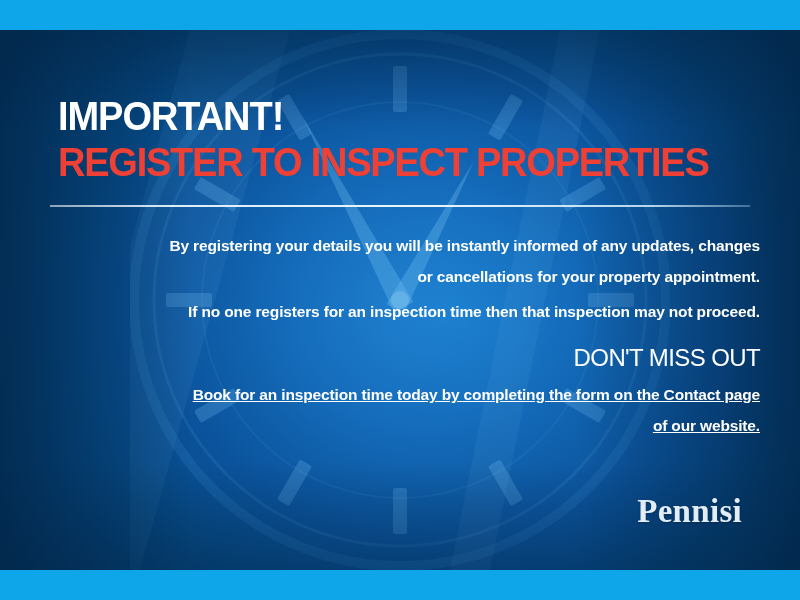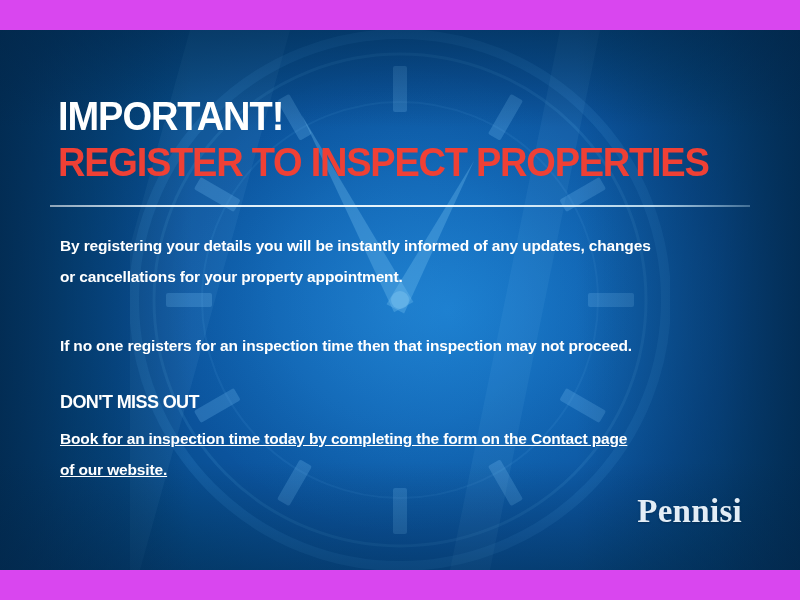--- a/index.html
+++ b/index.html
@@ -8,21 +8,21 @@
     width: 800px;
     height: 600px;
     background: #ffffff;
     overflow: hidden;
   }
 
   #poster {
     position: relative;
     width: 800px;
     height: 600px;
-    background: #d946ef;
+    background: #0ea5e9;
     font-family: "Liberation Sans", sans-serif;
   }
 
   
   .banner {
     position: absolute;
     left: 0;
     top: 30px;
     width: 800px;
     height: 540px;
@@ -112,35 +112,36 @@
         rgba(210,235,248,0.85) 86%,
         rgba(180,215,238,0.35) 100%);
   }
 
   .body-text {
     position: absolute;
     left: 60px;
     top: 200px;
     width: 700px;
     color: #ffffff;
+    text-align: right;
   }
   .para {
     font-size: 15.5px;
     line-height: 31px;
     font-weight: 600;
     letter-spacing: -0.15px;
     white-space: pre-line;
   }
-  .para.gap { margin-top: 38px; }
+  .para.gap { margin-top: 4px; }
 
   .subhead {
-    margin-top: 26px;
-    font-size: 18px;
+    margin-top: 16px;
+    font-size: 24px;
     line-height: 30px;
-    font-weight: 700;
+    font-weight: 400;
     letter-spacing: -0.6px;
     color: #ffffff;
   }
   .para.after-sub { margin-top: 6px; text-decoration: underline; }
 
   .logo {
     position: absolute;
     right: 58px;
     bottom: 42px;
     font-family: "Liberation Serif", serif;

